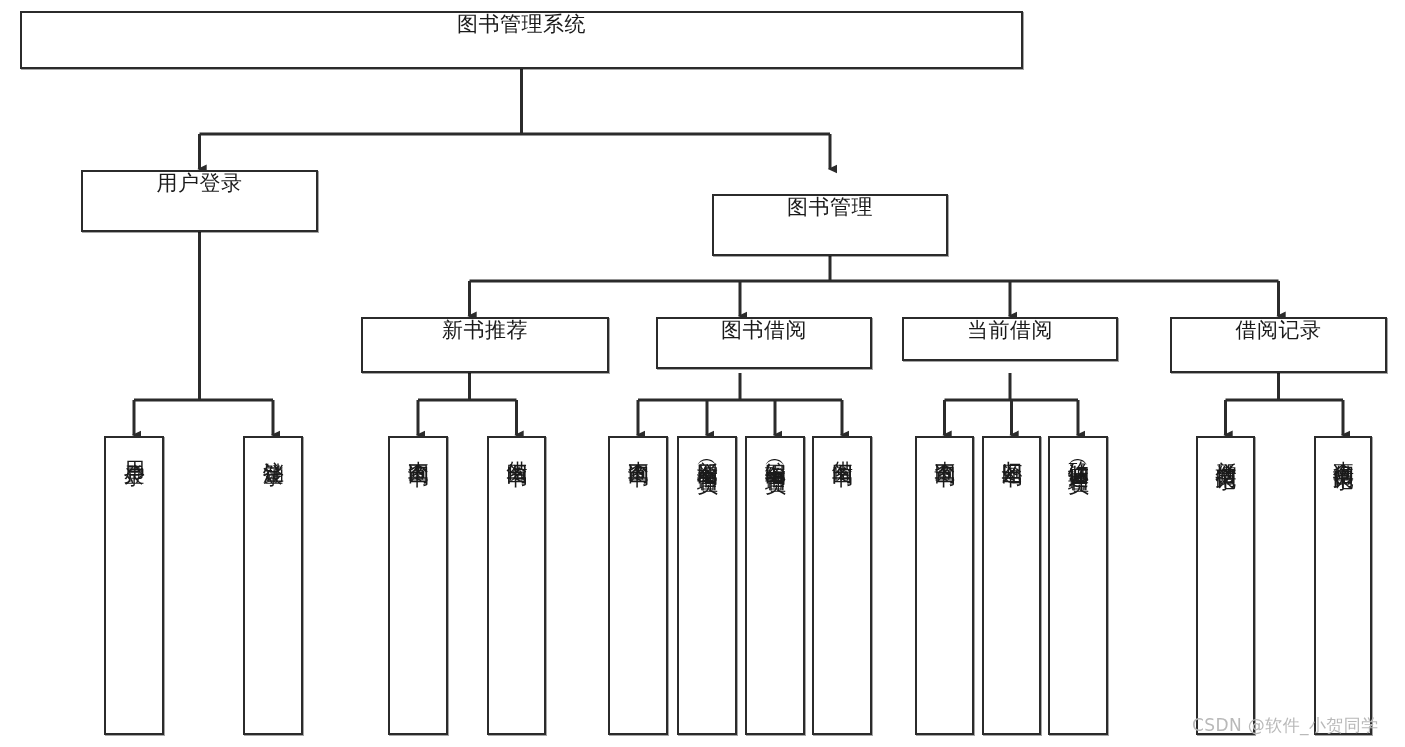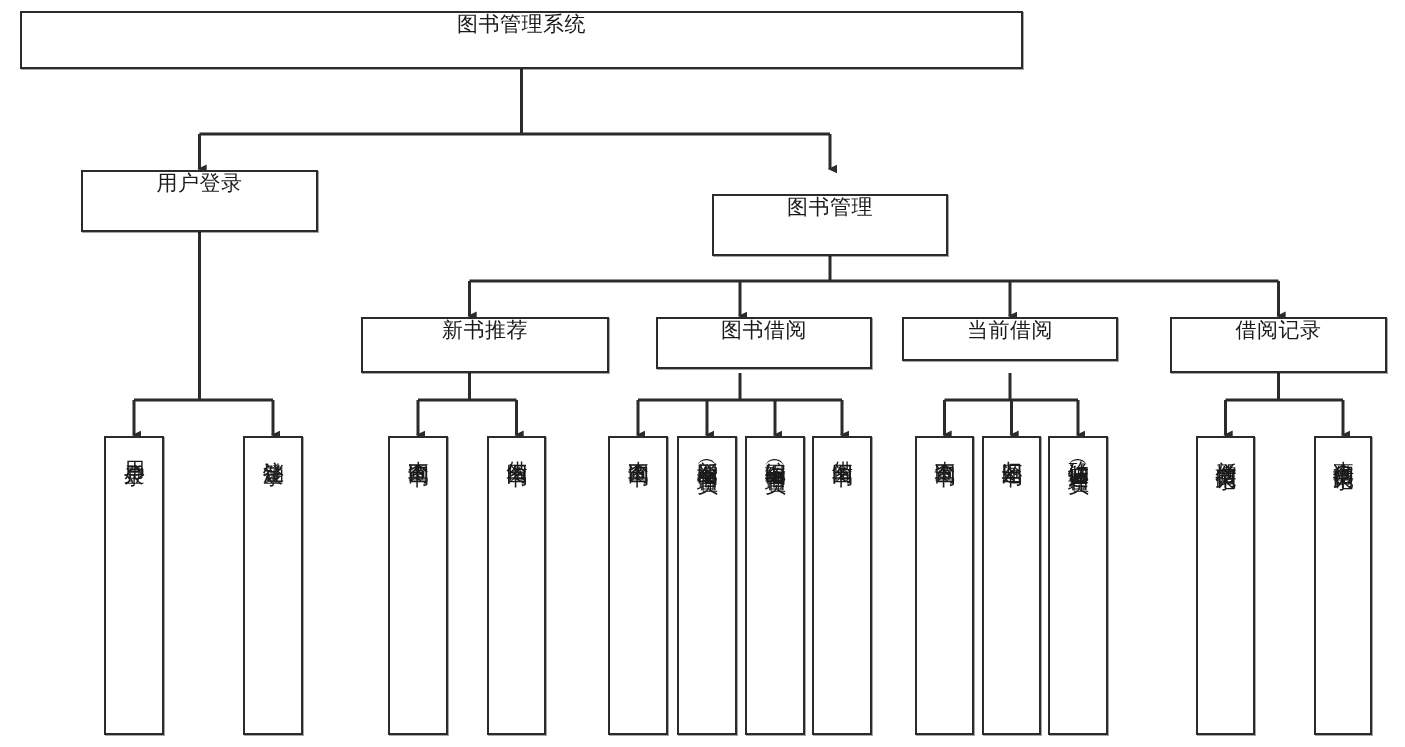--- a/index.html
+++ b/index.html
@@ -165,13 +165,14 @@
       <div class="node vert" style="left: 1048px; top: 436px; width: 60px; height: 299px;">
         <span class="label">确认归还（管理员）</span>
       </div>
       <div class="node vert" style="left: 1196px; top: 436px; width: 59px; height: 299px;">
         <span class="label">新增借阅记录</span>
       </div>
       <div class="node vert" style="left: 1314px; top: 436px; width: 58px; height: 299px;">
         <span class="label">查询借阅记录</span>
       </div>
     </div>
+  <div class="watermark" style="left: 1192px; top: 714px;">CSDN @软件_小贺同学</div>
 </div>
 
 </body></html>

